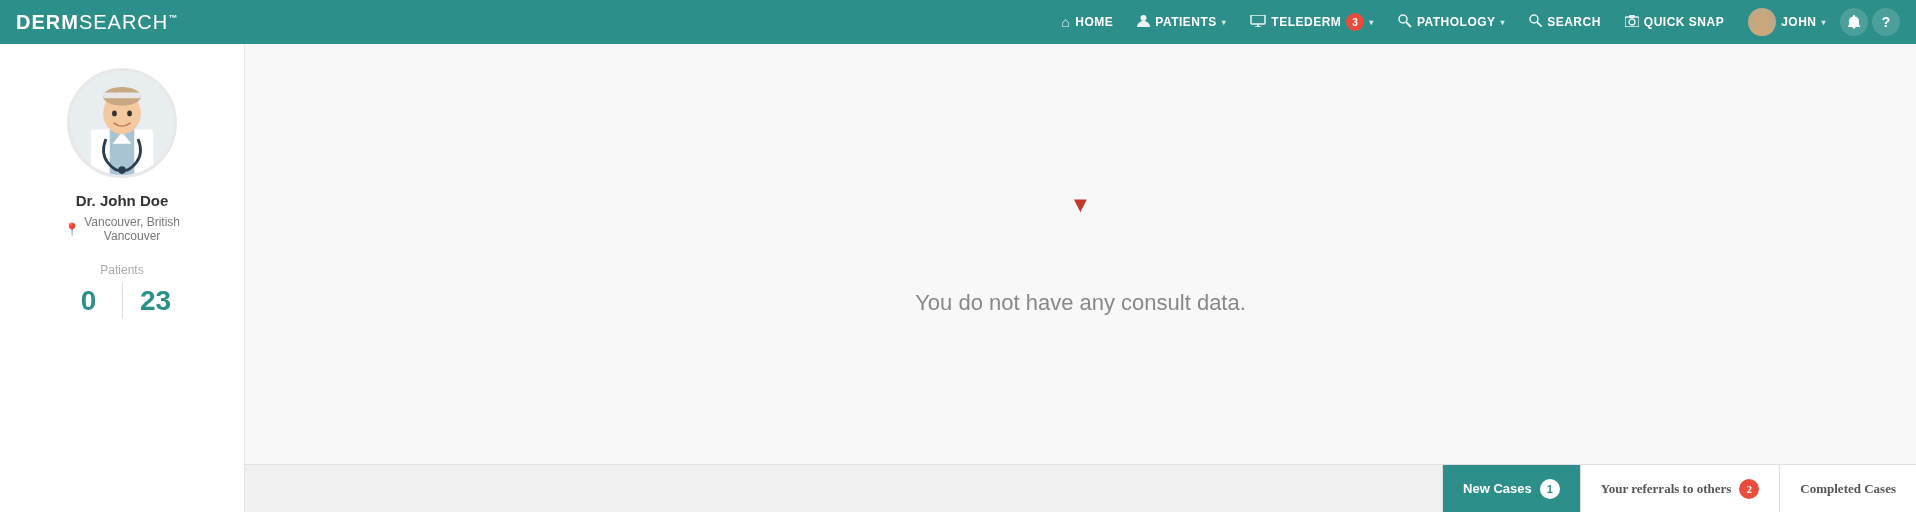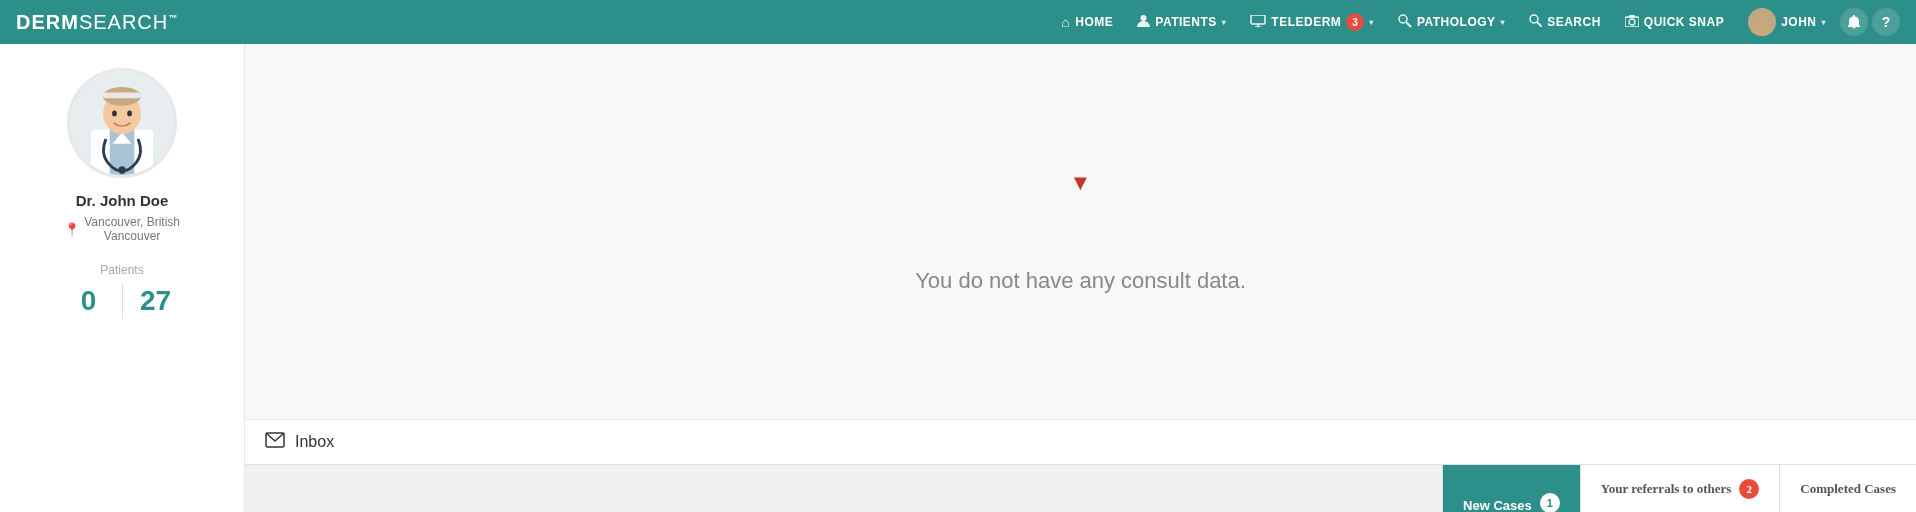--- a/index.html
+++ b/index.html
@@ -222,21 +222,20 @@
       padding: 0 20px;
       font-size: 13px;
       font-weight: 600;
       cursor: pointer;
       border-left: 1px solid #ddd;
       white-space: nowrap;
     }
     .tab-item.active {
       background: #2d8f8a;
       color: #fff;
-      align-items: flex-end;
     }
     .tab-item.inactive {
       background: #fff;
       color: #555;
       font-family: Liberation Serif, serif;
     }
     .tab-badge {
       border-radius: 50%;
       width: 20px;
       height: 20px;
@@ -385,39 +384,30 @@
       <span class="location-icon">📍</span>
       <span>
         <span>Vancouver, British</span><br>
         <span>Vancouver</span>
       </span>
     </div>
     <div class="patients-label">Patients</div>
     <div class="patients-counts">
       <span class="count-val">0</span>
       <div class="count-divider"></div>
-      <span class="count-val">27</span>
+      <span class="count-val">23</span>
     </div>
   </aside>
 
   <div class="content">
     <div class="consult-area">
       <div class="funnel-icon">▼</div>
       <div class="no-data-text">You do not have any consult data.</div>
     </div>
 
-    <div class="inbox-bar">
-      <span class="inbox-icon">
-        <svg width="20" height="16" viewBox="0 0 20 16" fill="none" xmlns="http://www.w3.org/2000/svg">
-          <rect x="1" y="1" width="18" height="14" rx="1.5" stroke="#333" stroke-width="1.5" fill="none"></rect>
-          <polyline points="1,1 10,9 19,1" stroke="#333" stroke-width="1.5" fill="none"></polyline>
-        </svg>
-      </span>
-      <span class="inbox-label">Inbox</span>
-    </div>
 
     <div class="bottom-tabs">
       <div class="tab-item active">
         <span>New Cases</span>
         <span class="tab-badge">1</span>
       </div>
       <div class="tab-item inactive">
         <span>Your referrals to others</span>
         <span class="tab-badge">2</span>
       </div>

